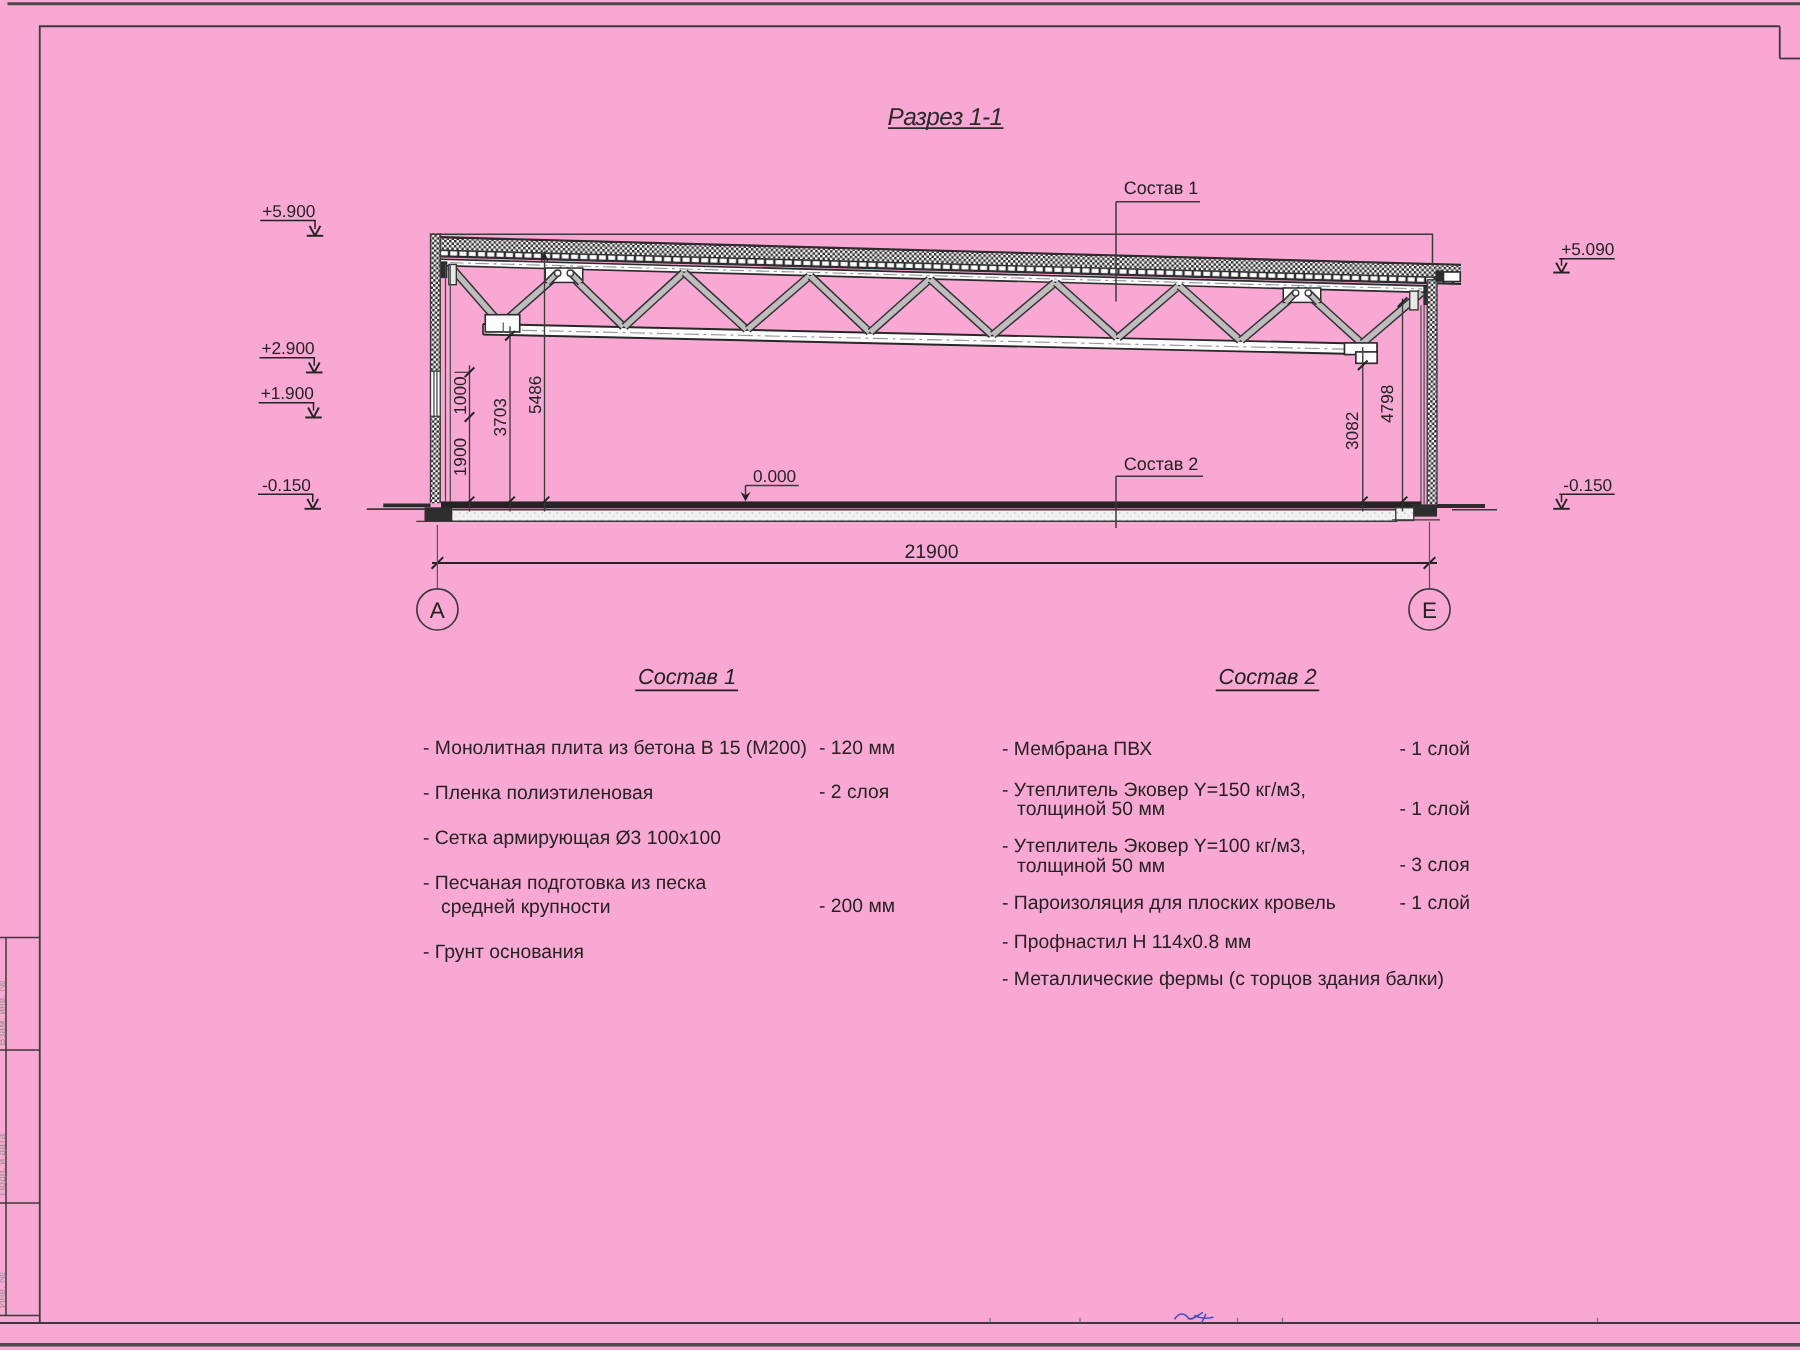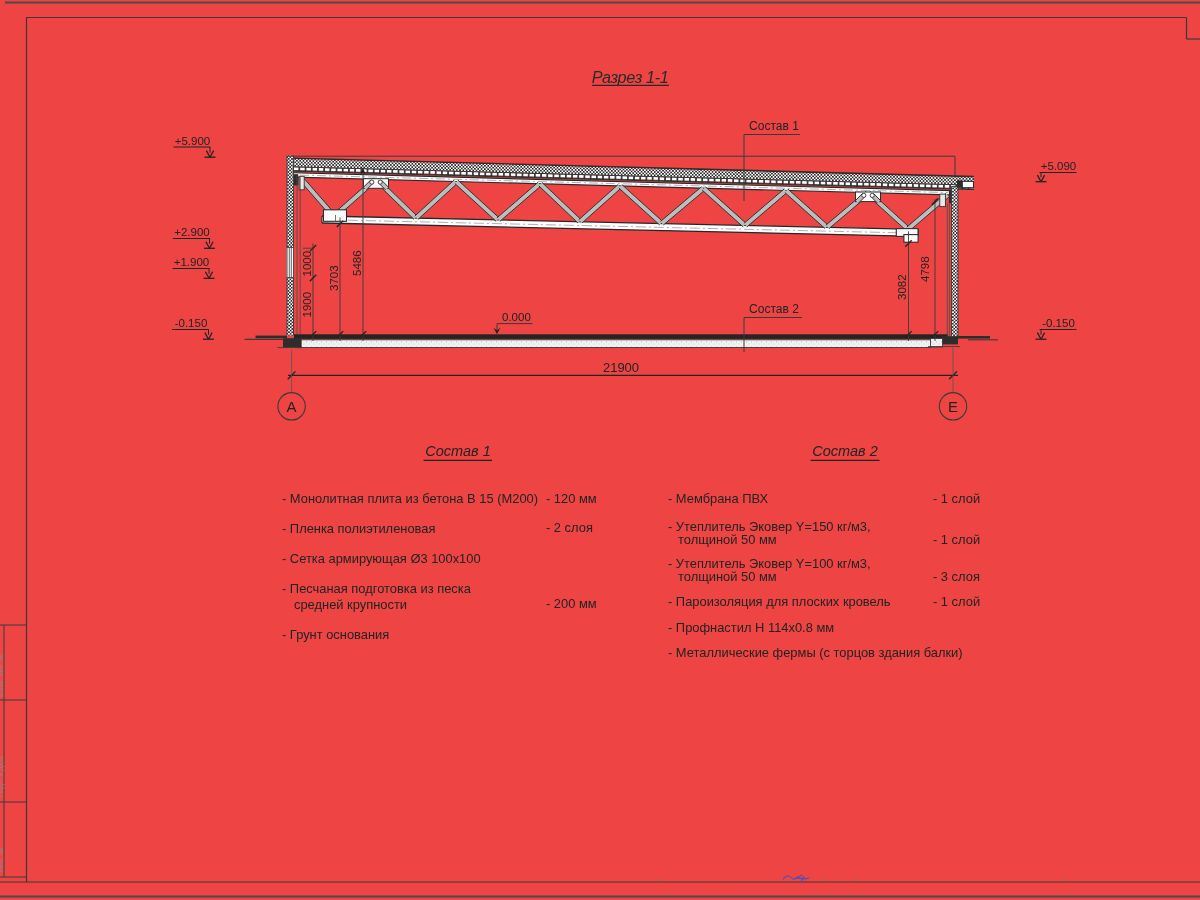--- a/index.html
+++ b/index.html
@@ -1,17 +1,17 @@
 <!DOCTYPE html>
 <html><head>
 <meta charset="utf-8">
 <title>Разрез 1-1</title>
 <style>
   html,body { margin:0; padding:0; background:#ffffff; }
-  #page { position:relative; width:1200px; height:900px; background:#ef4444; overflow:hidden;
+  #page { position:relative; width:1200px; height:900px; background:#f9a8d4; overflow:hidden;
           font-family:"Liberation Sans", sans-serif; }
 </style>
 </head>
 <body>
 
 <div id="page">
 <svg width="1200" height="900" viewBox="0 0 1200 900" xmlns="http://www.w3.org/2000/svg">
 <defs>
 <pattern id="chk" width="3.3" height="3.3" patternUnits="userSpaceOnUse" patternTransform="rotate(1.55)">
   <rect width="3.3" height="3.3" fill="#ffffff"></rect>

